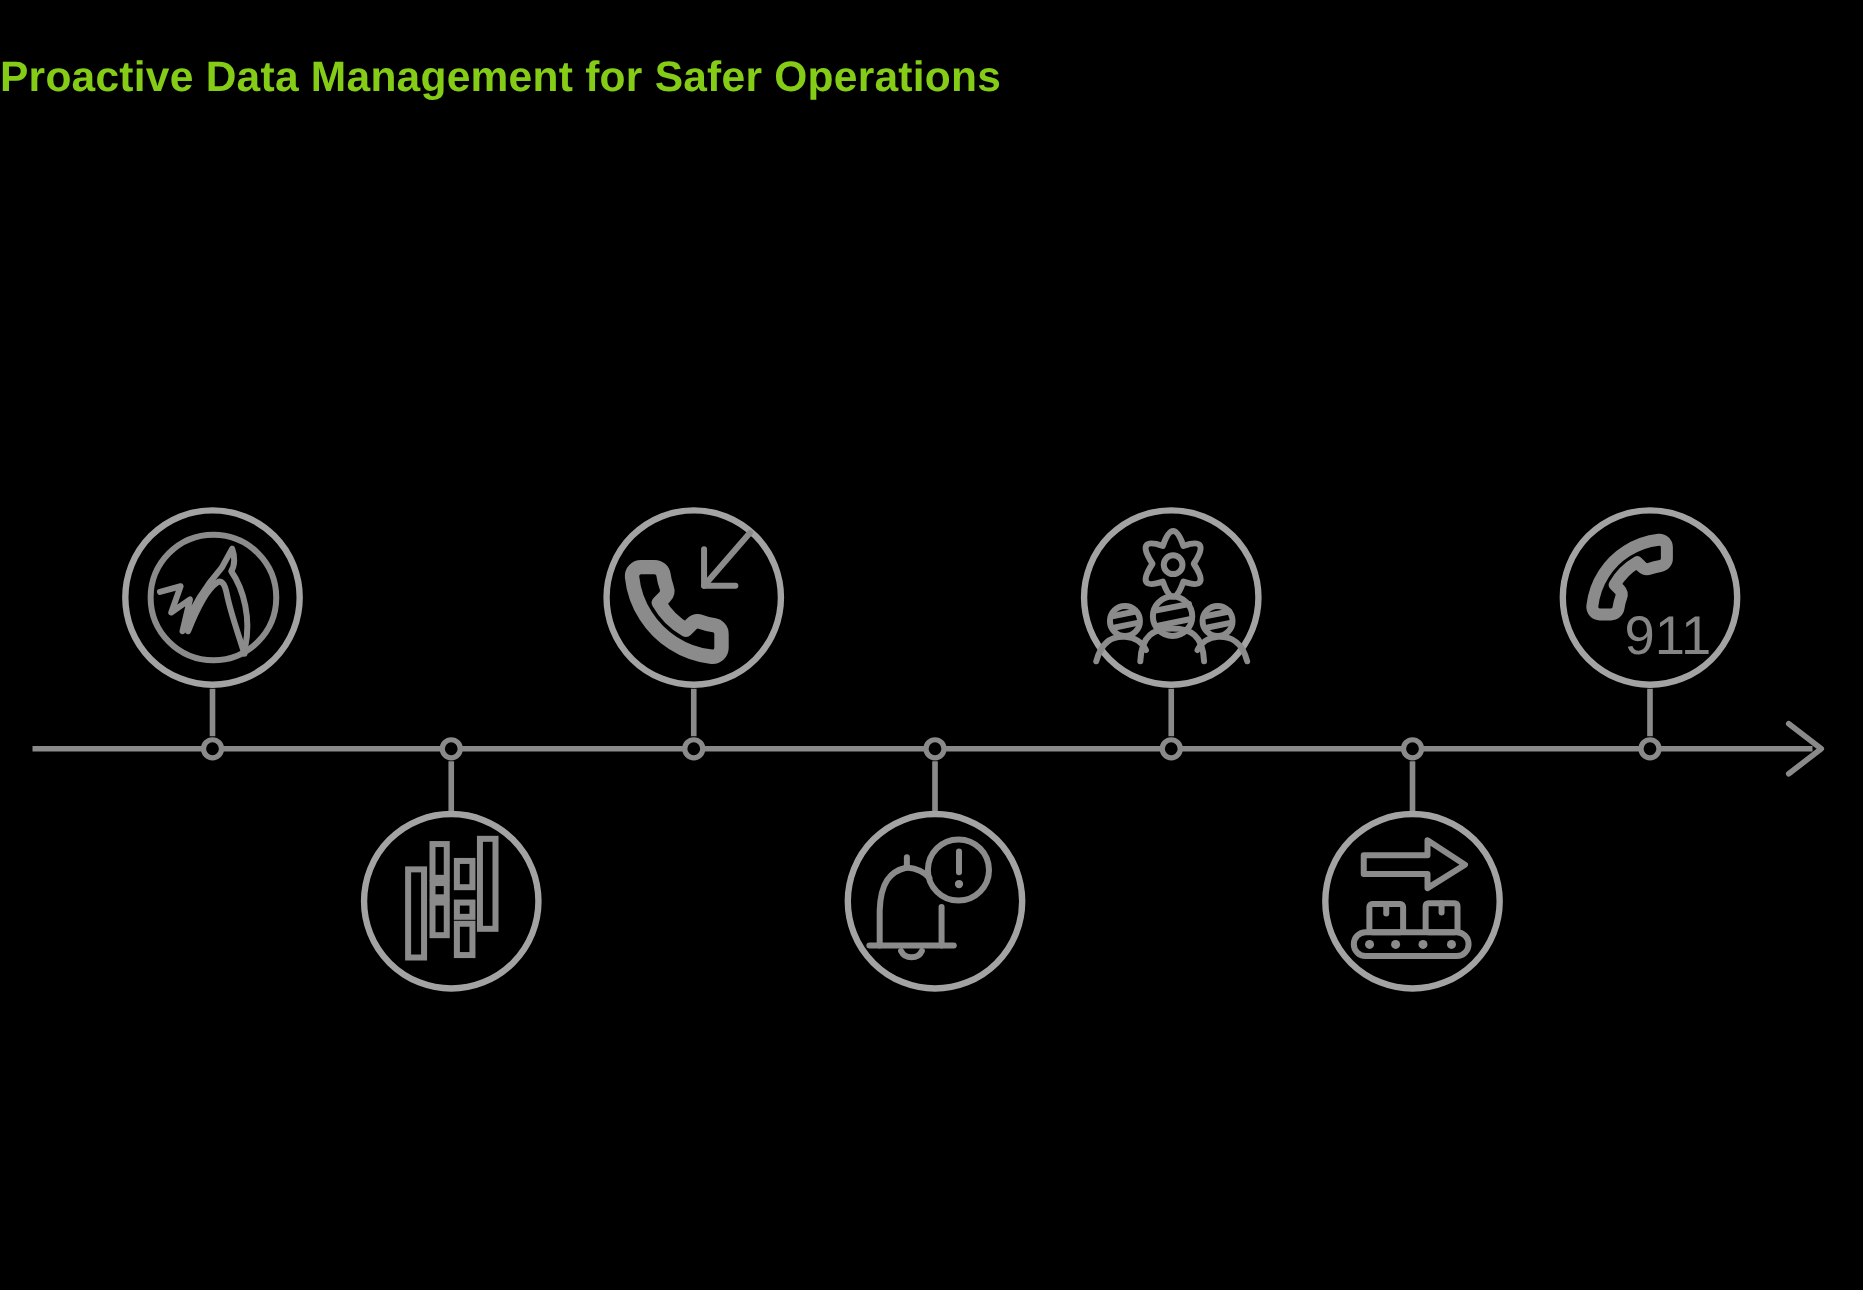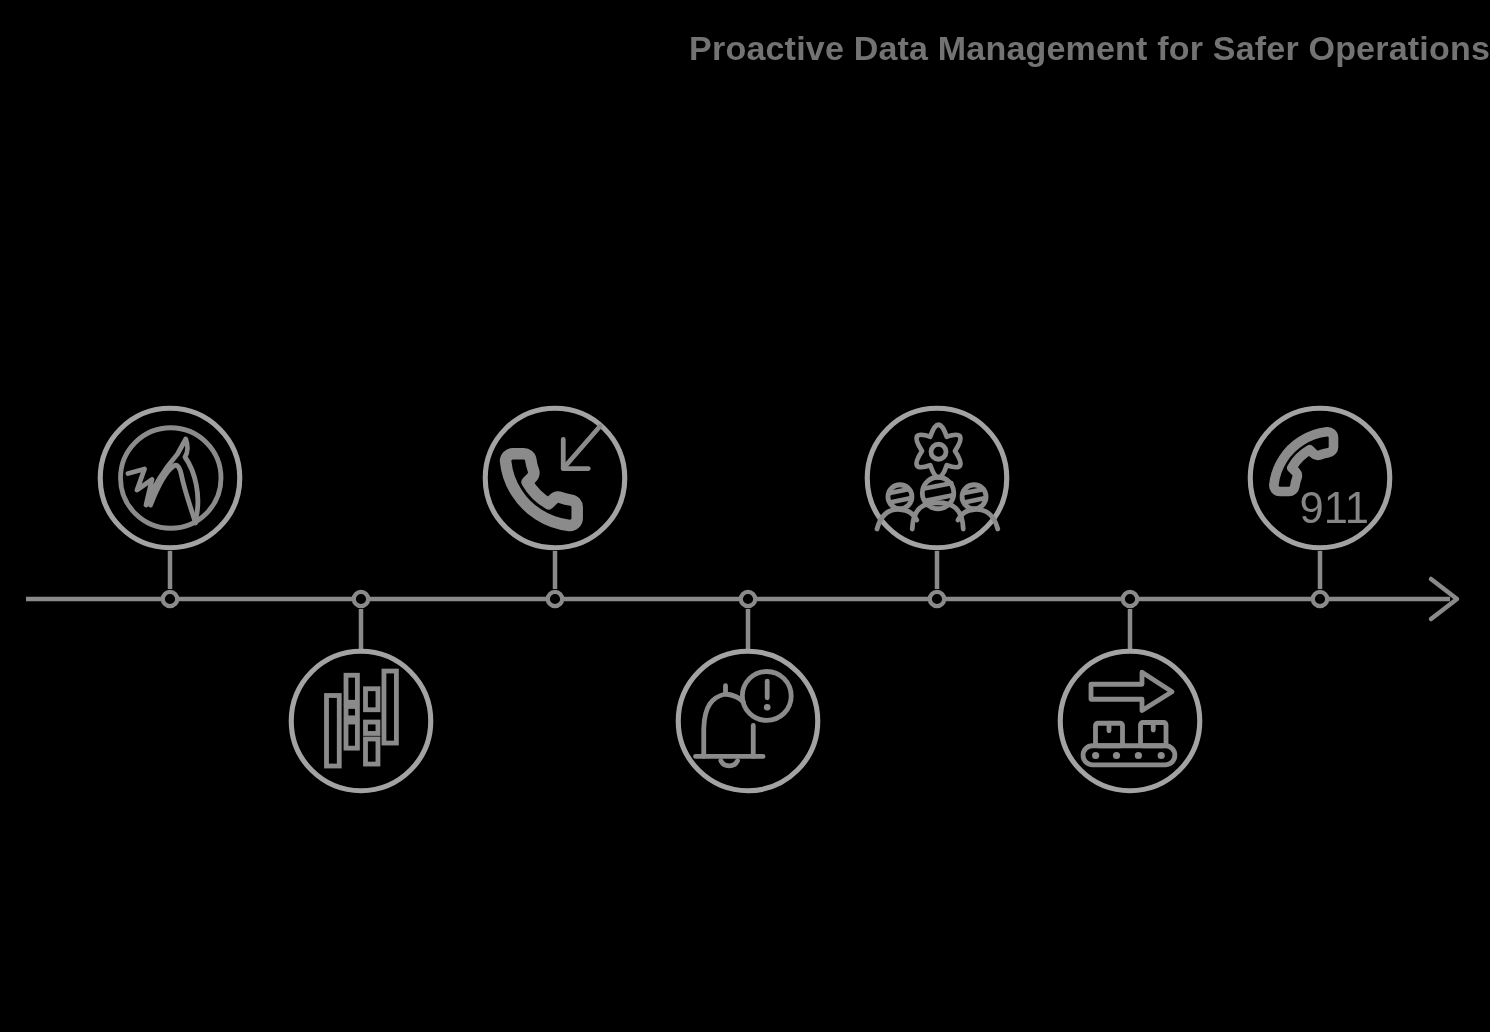--- a/index.html
+++ b/index.html
@@ -4,24 +4,24 @@
 <style>
   html,body{
     margin:0;padding:0;
     width:1490px;height:1032px;
     background:#000000;
     overflow:hidden;
     font-family:"Liberation Sans",sans-serif;
     position:relative;
   }
   .title{
-    position:absolute;top:29px;left:0;width:1490px;
-    text-align:right;
+    position:absolute;top:43px;left:0;width:1490px;
+    text-align:left;
     font-size:34px;font-weight:600;letter-spacing:.2px;
-    color:#737373;
+    color:#84cc16;
   }
   .skeleton{position:absolute;left:0;top:0;}
   .ms{position:absolute;width:150px;height:150px;}
   #ms1{left:95px;top:403px;}
   #ms2{left:286px;top:646px;}
   #ms3{left:480px;top:403px;}
   #ms4{left:673px;top:646px;}
   #ms5{left:862px;top:403px;}
   #ms6{left:1055px;top:646px;}
   #ms7{left:1245px;top:403px;}

